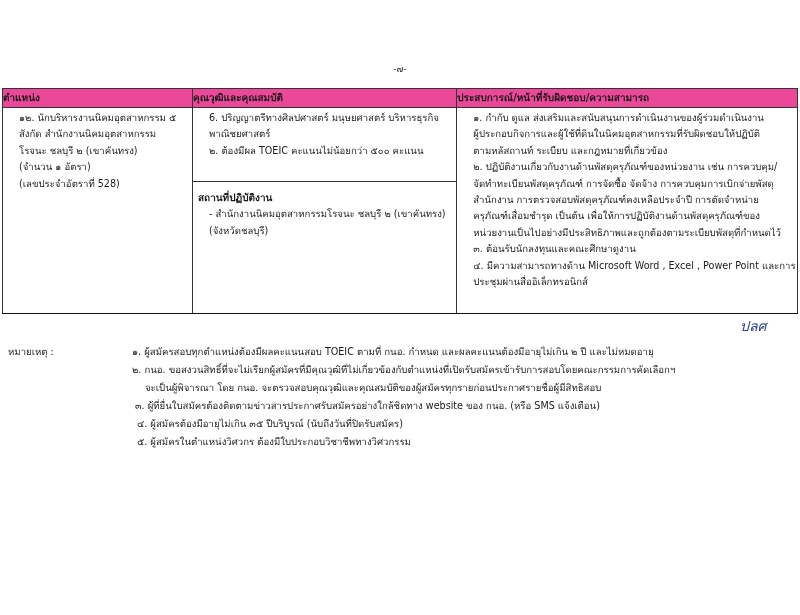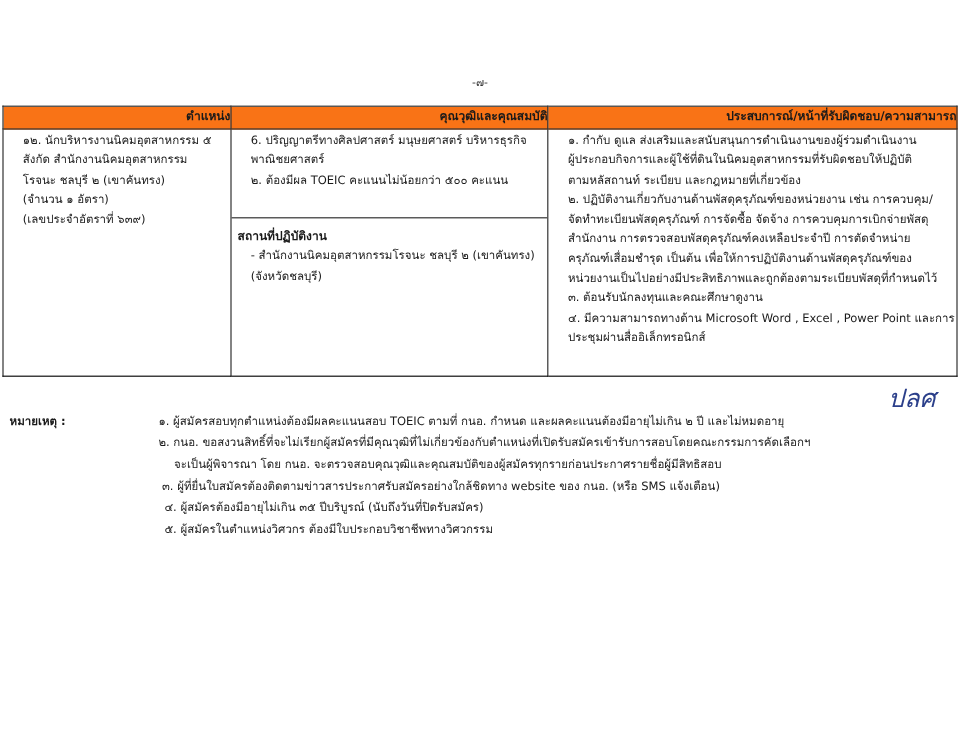--- a/index.html
+++ b/index.html
@@ -1,31 +1,31 @@
 <!DOCTYPE html>
 <html><head>
 <meta charset="utf-8">
 <style>
   html, body { margin:0; padding:0; background:#ffffff; }
   body { width:800px; height:615px; position:relative; overflow:hidden;
          font-family:"DejaVu Sans", "Liberation Sans", sans-serif; color:#1a1a1a; }
   .page-num { position:absolute; top:62px; left:0; width:800px; text-align:center; font-size:9px; color:#333; }
   table.main { position:absolute; top:88px; left:2px; width:796px; border-collapse:collapse;
                font-size:9.6px; line-height:16.4px; table-layout:fixed; }
-  table.main th { background:#f97316; border:1px solid #333; font-weight:bold; height:18px; padding:0; font-size:10px; text-align:right; }
+  table.main th { background:#ec4899; border:1px solid #333; font-weight:bold; height:18px; padding:0; font-size:10px; text-align:left; }
   table.main td { border-left:1px solid #333; border-right:1px solid #333; border-bottom:1.5px solid #111; vertical-align:top; padding:2px 5px; }
   .col1 { width:184px; }
   .col2 { width:256px; }
   .col3 { width:330px; }
   .q-block { height:69px; border-bottom:1px solid #333; margin:-2px -5px 0 -5px; padding:2px 5px; }
   .loc-title { font-weight:bold; font-size:10px; margin-top:8px; }
   .line { white-space:nowrap;margin-left:11px; }
-  .signature { position:absolute; left:740px; top:315px; font-family:"DejaVu Serif", serif; font-style:italic; color:#2b3f8a; font-size:21px; }
+  .signature { position:absolute; left:740px; top:315px; font-family:"DejaVu Serif", serif; font-style:italic; color:#2b3f8a; font-size:14px; }
   .notes { position:absolute; top:343px; left:0; width:800px; font-size:9.6px; line-height:17.5px; }
-  .notes-label { position:absolute; left:8px; top:0; font-weight:bold; }
+  .notes-label { position:absolute; left:8px; top:0; font-weight:normal; }
   .note { position:absolute; white-space:nowrap; }
 </style>
 </head>
 <body>
 
 <div class="page-num">-๗-</div>
 
 <table class="main">
   <colgroup>
       <col class="col1">
@@ -39,21 +39,21 @@
       <th>ประสบการณ์/หน้าที่รับผิดชอบ/ความสามารถ</th>
     </tr>
   </thead>
   <tbody>
     <tr style="height:206px;">
       <td>
         <div class="line">๑๒. นักบริหารงานนิคมอุตสาหกรรม ๕</div>
         <div class="line">สังกัด สำนักงานนิคมอุตสาหกรรม</div>
         <div class="line">โรจนะ ชลบุรี ๒ (เขาคันทรง)</div>
         <div class="line">(จำนวน ๑ อัตรา)</div>
-        <div class="line">(เลขประจำอัตราที่ ๖๓๙)</div>
+        <div class="line">(เลขประจำอัตราที่ 528)</div>
       </td>
       <td>
         <div class="q-block">
           <div class="line">6. ปริญญาตรีทางศิลปศาสตร์ มนุษยศาสตร์ บริหารธุรกิจ</div>
           <div class="line">พาณิชยศาสตร์</div>
           <div class="line">๒. ต้องมีผล TOEIC คะแนนไม่น้อยกว่า ๕๐๐ คะแนน</div>
         </div>
         <div class="loc-title">สถานที่ปฏิบัติงาน</div>
         <div class="line">- สำนักงานนิคมอุตสาหกรรมโรจนะ ชลบุรี ๒ (เขาคันทรง)</div>
         <div class="line">(จังหวัดชลบุรี)</div>

